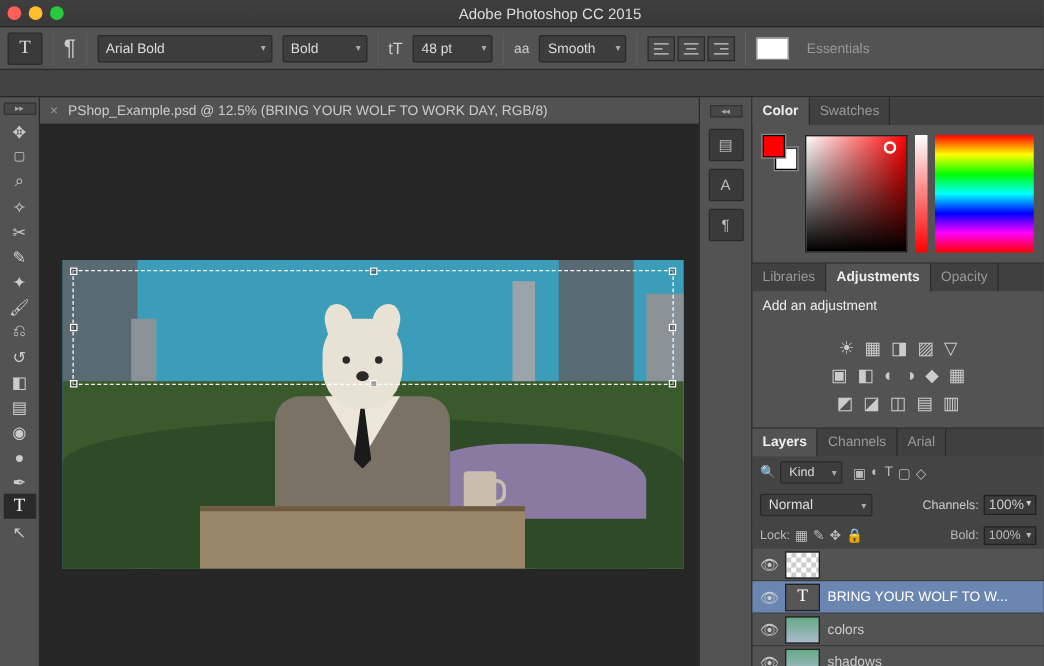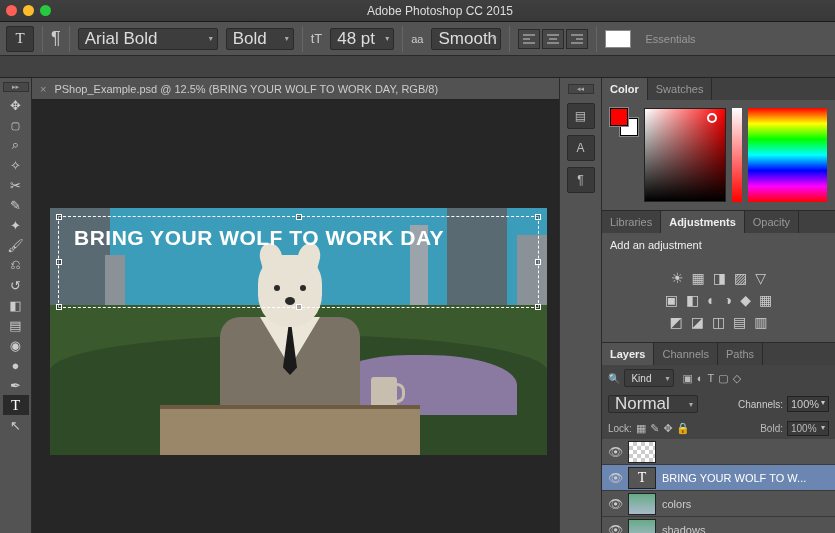--- a/index.html
+++ b/index.html
@@ -5,21 +5,21 @@
 * { margin: 0; padding: 0; box-sizing: border-box; font-family: -apple-system, Helvetica, Arial, sans-serif; }
 body { width: 835px; height: 533px; background: #525252; overflow: hidden; font-size: 11px; color: #ccc; }
 .titlebar { height: 22px; background: linear-gradient(#3f3f3f,#383838); display:flex; align-items:center; padding:0 6px; border-bottom:1px solid #1a1a1a; }
 .traffic { display:flex; gap:6px; }
 .tl { width:11px; height:11px; border-radius:50%; }
 .red{background:#ff5f56}.yellow{background:#ffbd2e}.green{background:#27c93f}
 .title { flex:1; text-align:center; color:#ddd; font-size:12px; }
 .optbar { height:34px; background:#535353; border-bottom:1px solid #2a2a2a; display:flex; align-items:center; padding:0 6px; gap:8px; }
 .toolslot { width:28px; height:26px; background:#3a3a3a; border:1px solid #2a2a2a; display:flex; align-items:center; justify-content:center; color:#ddd; font-family:Georgia,serif; font-size:15px; border-radius:2px;}
 .paricon{ font-size:18px; color:#ccc;}
-.dd { background:#3d3d3d; border:1px solid #2a2a2a; height:22px; display:flex; align-items:center; padding:0 18px 0 6px; position:relative; color:#ddd; font-size:17px; border-radius:2px;}
+.dd { background:#3d3d3d; border:1px solid #2a2a2a; height:22px; display:flex; align-items:center; padding:0 18px 0 6px; position:relative; color:#ddd; font-size:11px; border-radius:2px;}
 .dd::after{content:"▾"; position:absolute; right:4px; font-size:8px; color:#aaa;}
 .divider{width:1px;height:26px;background:#3a3a3a;border-right:1px solid #666;}
 .aligns{display:flex;gap:2px;}
 .alignbtn{width:22px;height:20px;border:1px solid #2a2a2a;background:#484848;display:flex;align-items:center;justify-content:center;}
 .swatch{width:26px;height:18px;border:1px solid #888;}
 .workspace{height:22px;background:#424242;border-bottom:1px solid #222;}
 .main{display:flex;height:455px;}
 .toolcol{width:32px;background:#535353;border-right:1px solid #2a2a2a;padding-top:4px;display:flex;flex-direction:column;align-items:center;position:relative;}
 .texpand{width:26px;height:10px;background:#474747;border:1px solid #333;margin-bottom:3px;font-size:7px;text-align:center;color:#aaa;}
 .tool{width:26px;height:20px;display:flex;align-items:center;justify-content:center;color:#ccc;font-size:13px;cursor:pointer;}
@@ -172,21 +172,20 @@
       </div>
       <div class="head">
         <div class="ear l"></div>
         <div class="ear r"></div>
         <div class="eye l"></div>
         <div class="eye r"></div>
         <div class="nose"></div>
       </div>
       <div class="mug"></div>
       <div class="desk"></div>
-      <div class="ctext">BRING YOUR WOLF TO WORK DAY</div>
       <div class="selbox">
         <div class="handle" style="top:-3px;left:-3px"></div>
         <div class="handle" style="top:-3px;left:50%;margin-left:-3px"></div>
         <div class="handle" style="top:-3px;right:-3px"></div>
         <div class="handle" style="top:50%;left:-3px;margin-top:-3px"></div>
         <div class="handle" style="top:50%;right:-3px;margin-top:-3px"></div>
         <div class="handle" style="bottom:-3px;left:-3px"></div>
         <div class="handle" style="bottom:-3px;left:50%;margin-left:-3px"></div>
         <div class="handle" style="bottom:-3px;right:-3px"></div>
       </div>
@@ -251,21 +250,21 @@
             <span style="cursor: pointer;">▤</span>
             <span style="cursor: pointer;">▥</span>
           </div>
       </div>
     </div>
 
     <div class="panel" style="flex:1">
       <div class="ptabs">
         <div class="ptab active">Layers</div>
         <div class="ptab">Channels</div>
-        <div class="ptab">Paths</div>
+        <div class="ptab">Arial</div>
       </div>
       <div class="layerhdr">
         <span style="font-size:10px">🔍</span>
         <div class="dd" style="width:50px;height:18px;font-size:10px">Kind</div>
         <div id="filtericons" style="display:flex;gap:4px;margin-left:4px">
             <span style="font-size: 11px; color: rgb(187, 187, 187);">▣</span>
             <span style="font-size: 11px; color: rgb(187, 187, 187);">◐</span>
             <span style="font-size: 11px; color: rgb(187, 187, 187);">T</span>
             <span style="font-size: 11px; color: rgb(187, 187, 187);">▢</span>
             <span style="font-size: 11px; color: rgb(187, 187, 187);">◇</span>

